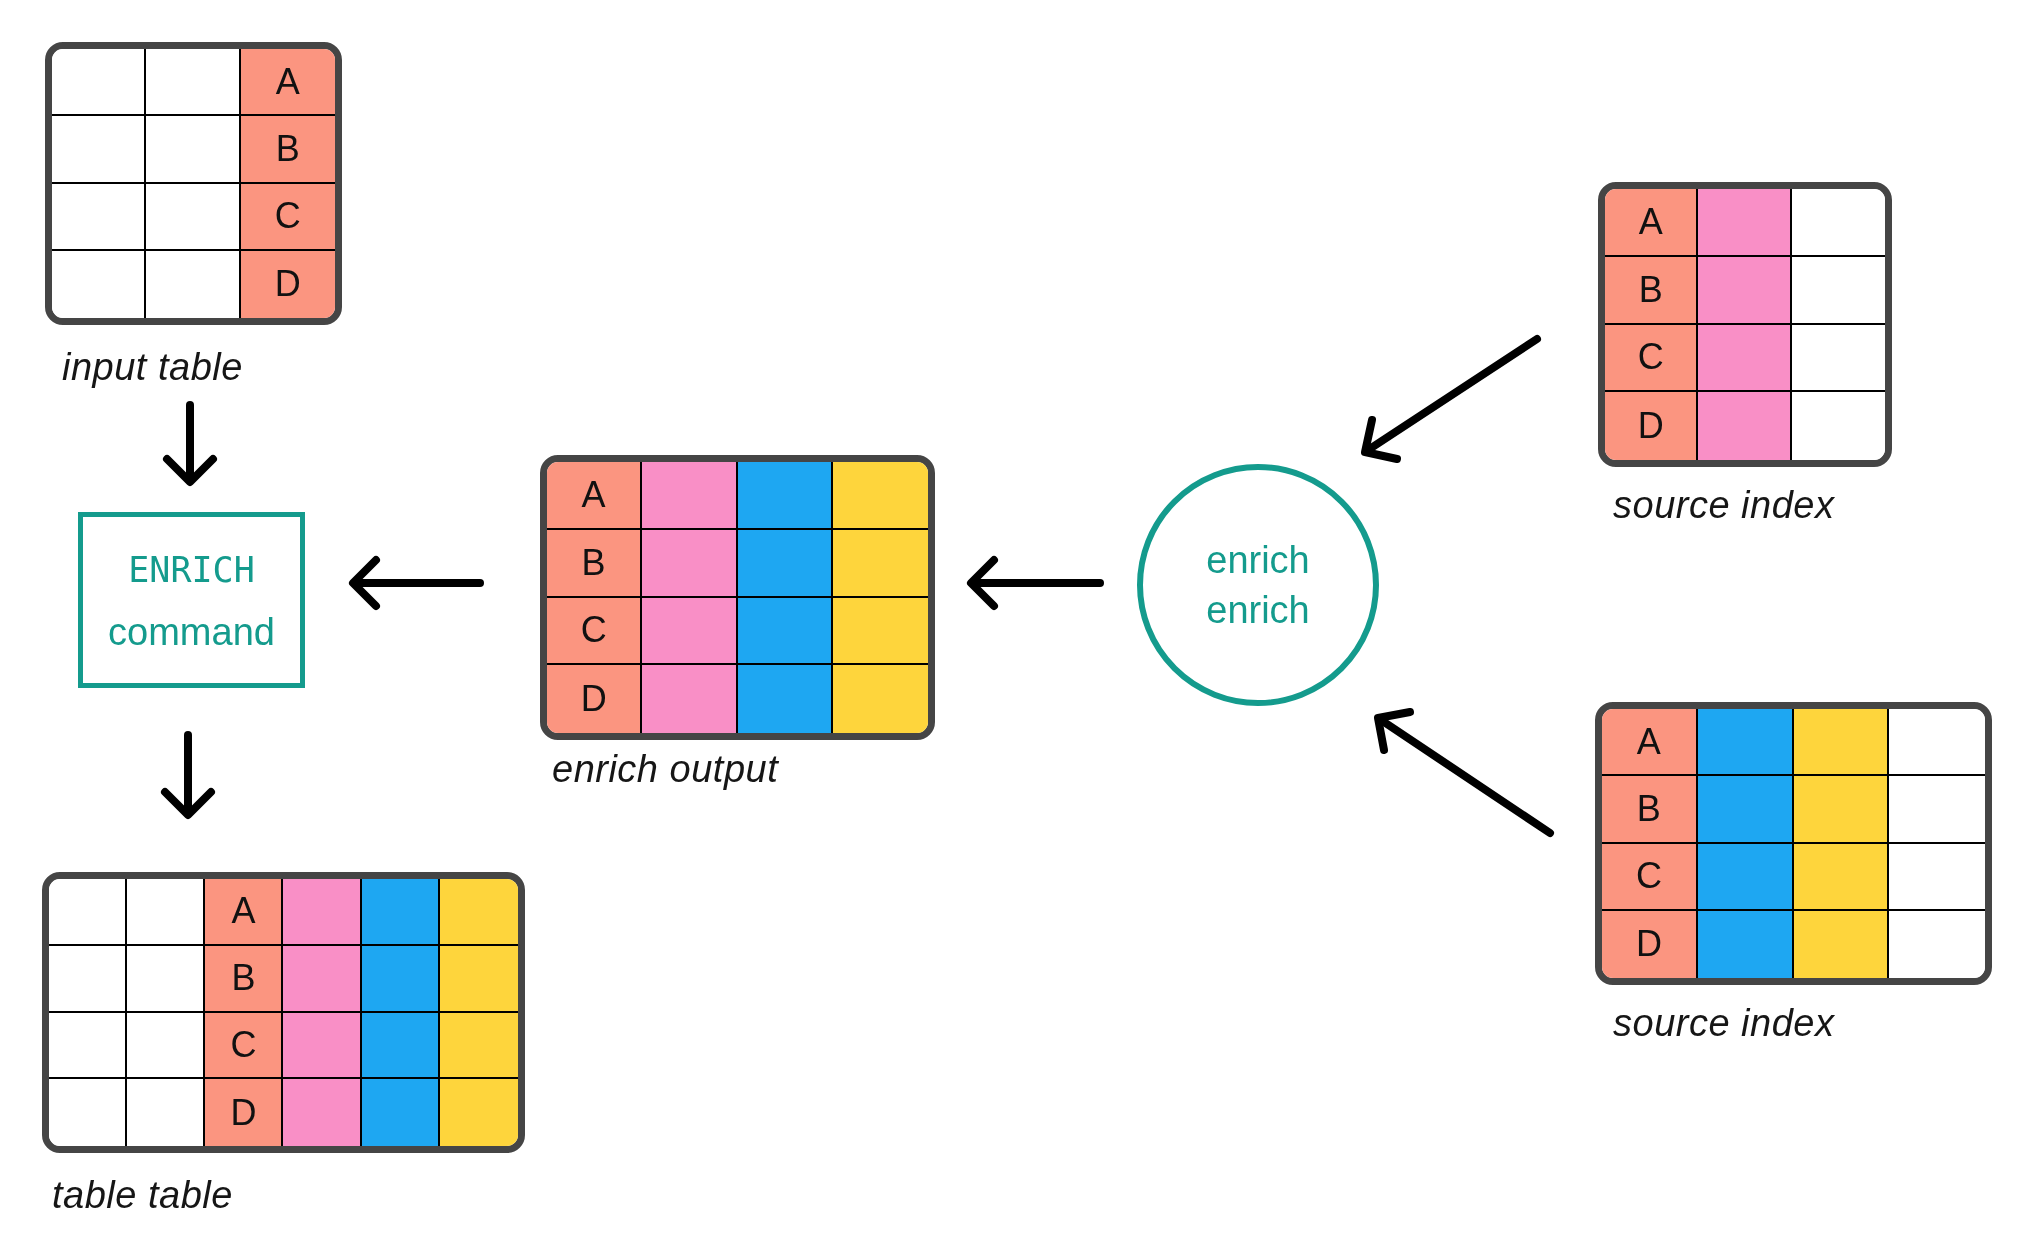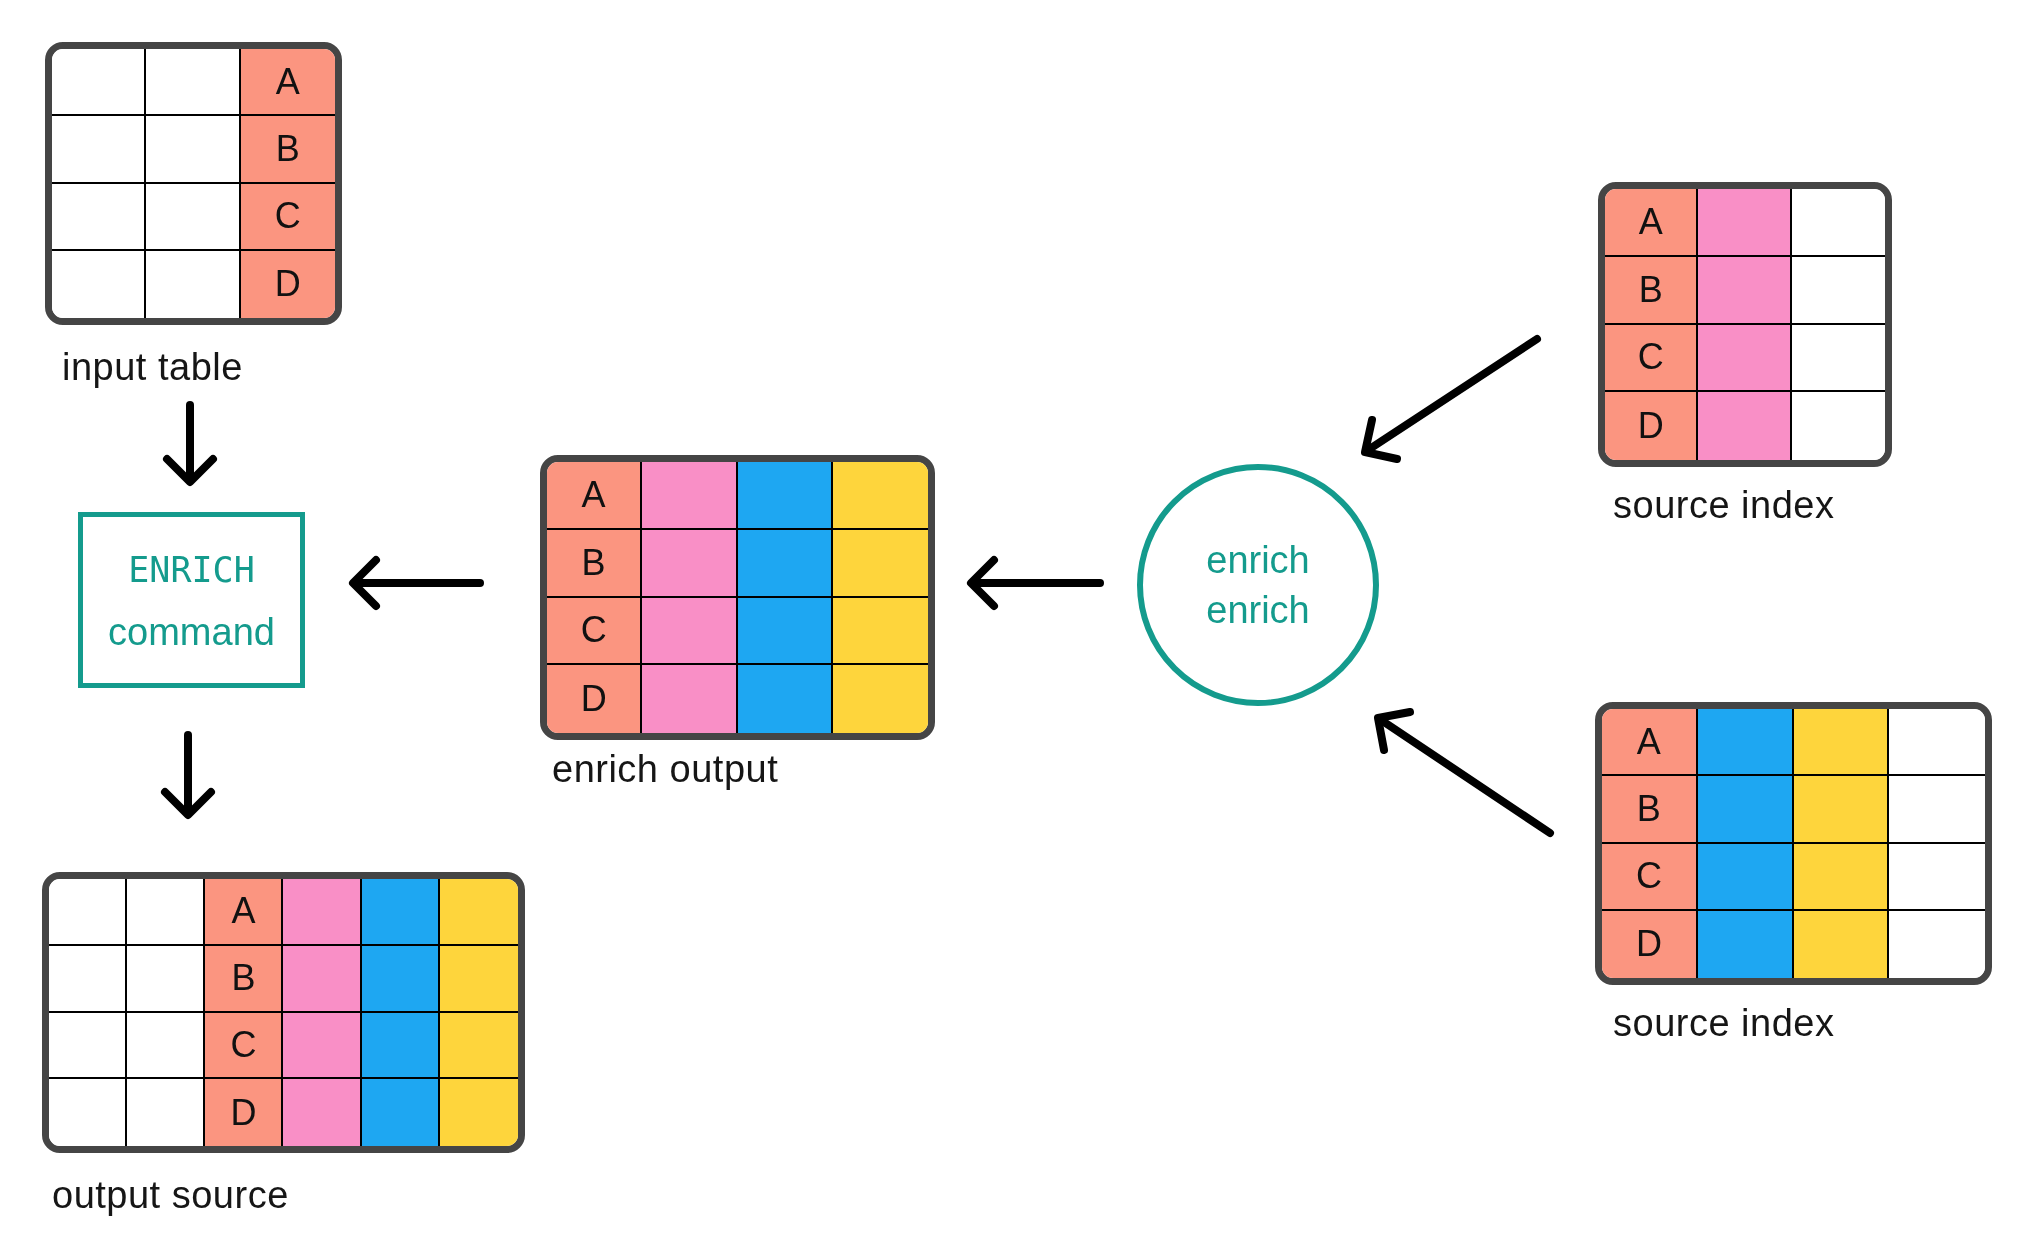--- a/index.html
+++ b/index.html
@@ -30,20 +30,21 @@
     color: #111111;
   }
   .cell.last-col { border-right: none; }
   .cell.last-row { border-bottom: none; }
   .lbl {
     position: absolute;
     font-size: 38px;
     color: #161616;
     white-space: nowrap;
     letter-spacing: 0.5px;
+    font-style: italic;
   }
   .enrich-box {
     position: absolute;
     left: 78px; top: 512px;
     width: 227px; height: 176px;
     box-sizing: border-box;
     border: 5px solid var(--teal, #149B8D);
     background: #ffffff;
     display: flex;
     flex-direction: column;
@@ -138,21 +139,21 @@
       <div class="cell" style="background: rgb(249, 143, 198);"></div>
       <div class="cell" style="background: rgb(30, 167, 242);"></div>
       <div class="cell last-col" style="background: rgb(254, 213, 60);"></div>
       <div class="cell last-row" style="background: rgb(255, 255, 255);"></div>
       <div class="cell last-row" style="background: rgb(255, 255, 255);"></div>
       <div class="cell last-row" style="background: rgb(251, 149, 128);">D</div>
       <div class="cell last-row" style="background: rgb(249, 143, 198);"></div>
       <div class="cell last-row" style="background: rgb(30, 167, 242);"></div>
       <div class="cell last-col last-row" style="background: rgb(254, 213, 60);"></div>
     </div>
-  <div class="lbl" style="left:52px; top:1174px;">output source</div>
+  <div class="lbl" style="left:52px; top:1174px;">table table</div>
 
   <div class="tbl" style="left: 540px; top: 455px; width: 395px; height: 285px; border-color: rgb(69, 69, 69); grid-template-columns: repeat(4, 1fr); grid-template-rows: repeat(4, 1fr);">
       <div class="cell" style="background: rgb(251, 149, 128);">A</div>
       <div class="cell" style="background: rgb(249, 143, 198);"></div>
       <div class="cell" style="background: rgb(30, 167, 242);"></div>
       <div class="cell last-col" style="background: rgb(254, 213, 60);"></div>
       <div class="cell" style="background: rgb(251, 149, 128);">B</div>
       <div class="cell" style="background: rgb(249, 143, 198);"></div>
       <div class="cell" style="background: rgb(30, 167, 242);"></div>
       <div class="cell last-col" style="background: rgb(254, 213, 60);"></div>

